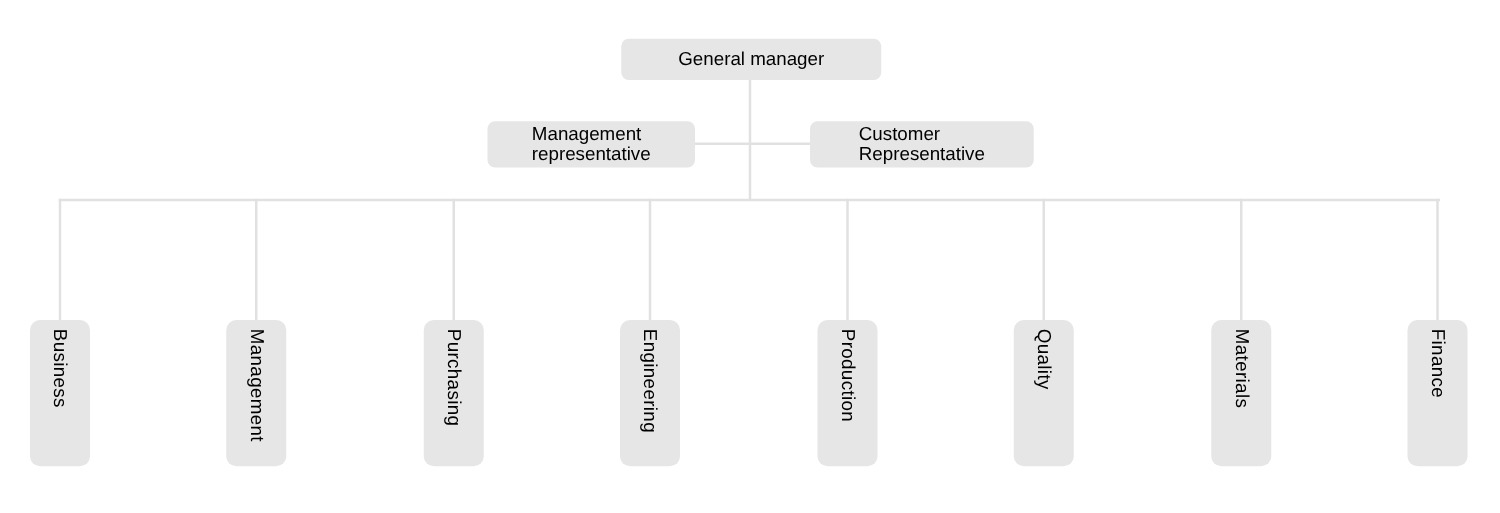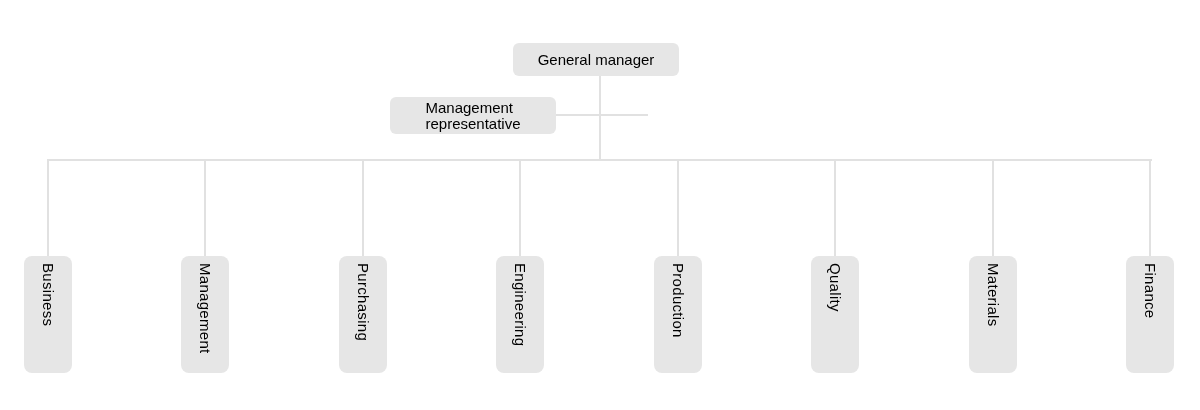--- a/index.html
+++ b/index.html
@@ -17,22 +17,22 @@
   }
   .node {
     position: absolute;
     background: #e6e6e6;
     border-radius: 6px;
     font-size: 15px;
     color: #000000;
     box-sizing: border-box;
   }
   .node-gm {
-    left: 513px; top: 31px; width: 166px; height: 33px;
-    display: flex; align-items: center; justify-content: center; margin-top: 12px;
+    left: 497px; top: 31px; width: 208px; height: 33px;
+    display: flex; align-items: center; justify-content: center;
   }
   .node-staff {
     top: 97px; height: 37px;
     display: flex; align-items: center; justify-content: center;
     line-height: 16px;
   }
   .node-staff .lines { text-align: left; }
   .node-staff .lines span { display: block; }
   .staff-left  { left: 390px; width: 166px; }
   .staff-right { left: 648px; width: 179px; }
@@ -75,20 +75,26 @@
   <div class="node node-gm">
     <span>General manager</span>
   </div>
 
   <div class="node node-staff staff-left">
     <div class="lines">
       <span>Management</span>
       <span>representative</span>
     </div>
   </div>
+  <div class="node node-staff staff-right">
+    <div class="lines">
+      <span>Customer</span>
+      <span>Representative</span>
+    </div>
+  </div>
 
   <div class="node node-dept" style="left:24px;">
     <span class="vtext">Business</span>
   </div>
   <div class="node node-dept" style="left:181px;">
     <span class="vtext">Management</span>
   </div>
   <div class="node node-dept" style="left:339px;">
     <span class="vtext">Purchasing</span>
   </div>

